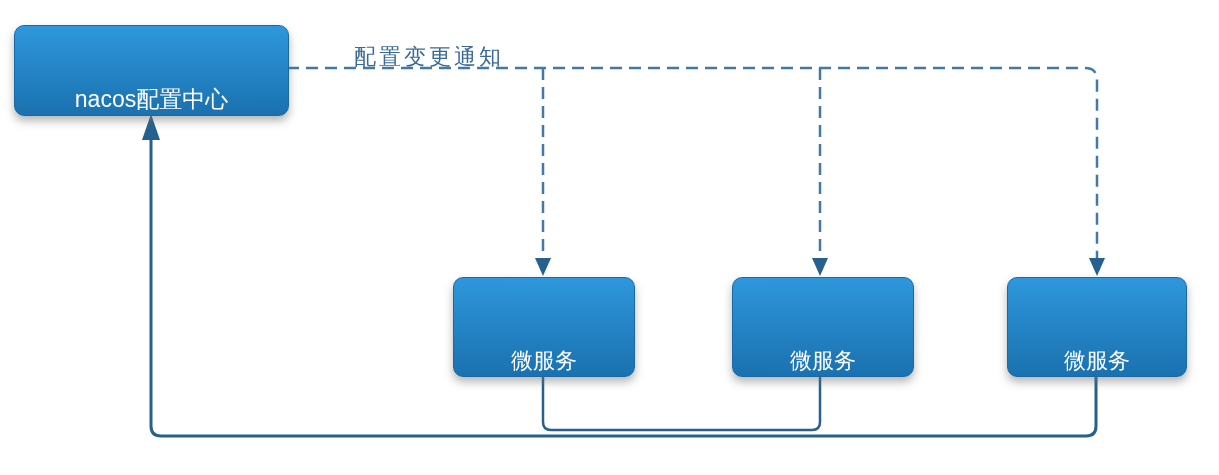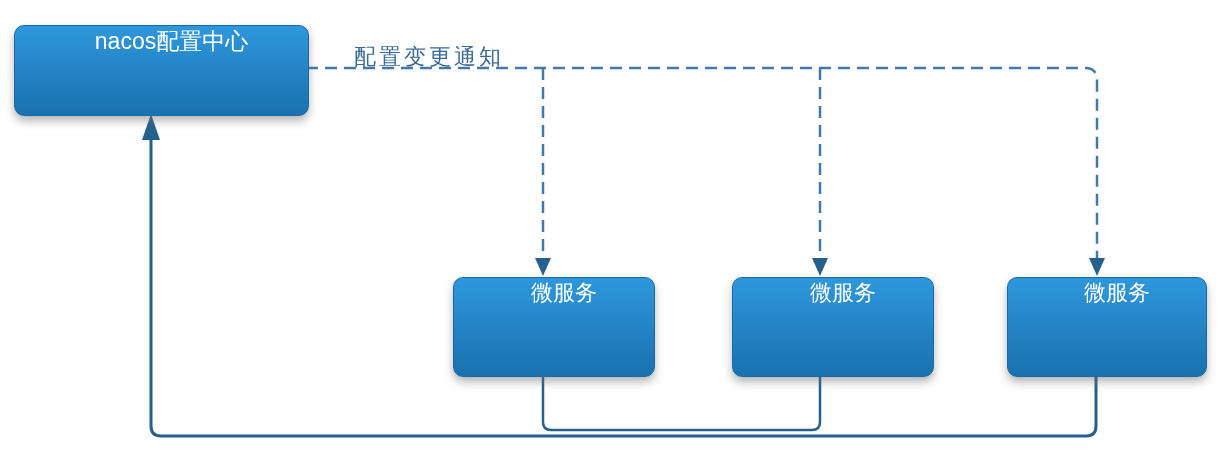--- a/index.html
+++ b/index.html
@@ -32,30 +32,29 @@
     stroke-width: 2.5;
     fill: none;
   }
   .arrowhead {
     fill: var(--solid_line, #26608e);
     stroke: none;
   }
   .node {
     position: absolute;
     display: flex;
-    align-items: flex-start;
+    align-items: flex-end;
     justify-content: center;
     color: var(--node_text, #ffffff);
     background: linear-gradient(180deg, var(--node_gradient_top, #2e97dc) 0%, var(--node_gradient_bottom, #1a71af) 100%);
     border: 1px solid var(--node_border, #1a69a6);
     border-radius: 10px;
     box-shadow: 0 5px 8px rgba(110, 110, 110, 0.5);
     text-align: center;
     white-space: nowrap;
-    padding-left: 20px;
   }
   .node-nacos  { left: 14px;   top: 25px;  width: 273px; height: 89px; font-size: 23px; }
   .node-svc-1  { left: 453px;  top: 277px; width: 180px; height: 98px; font-size: 22px; }
   .node-svc-2  { left: 732px;  top: 277px; width: 180px; height: 98px; font-size: 22px; }
   .node-svc-3  { left: 1007px; top: 277px; width: 178px; height: 98px; font-size: 22px; }
   .edge-label {
     position: absolute;
     color: var(--label_text, #3a6a96);
     white-space: nowrap;
     margin-top: 20px;

